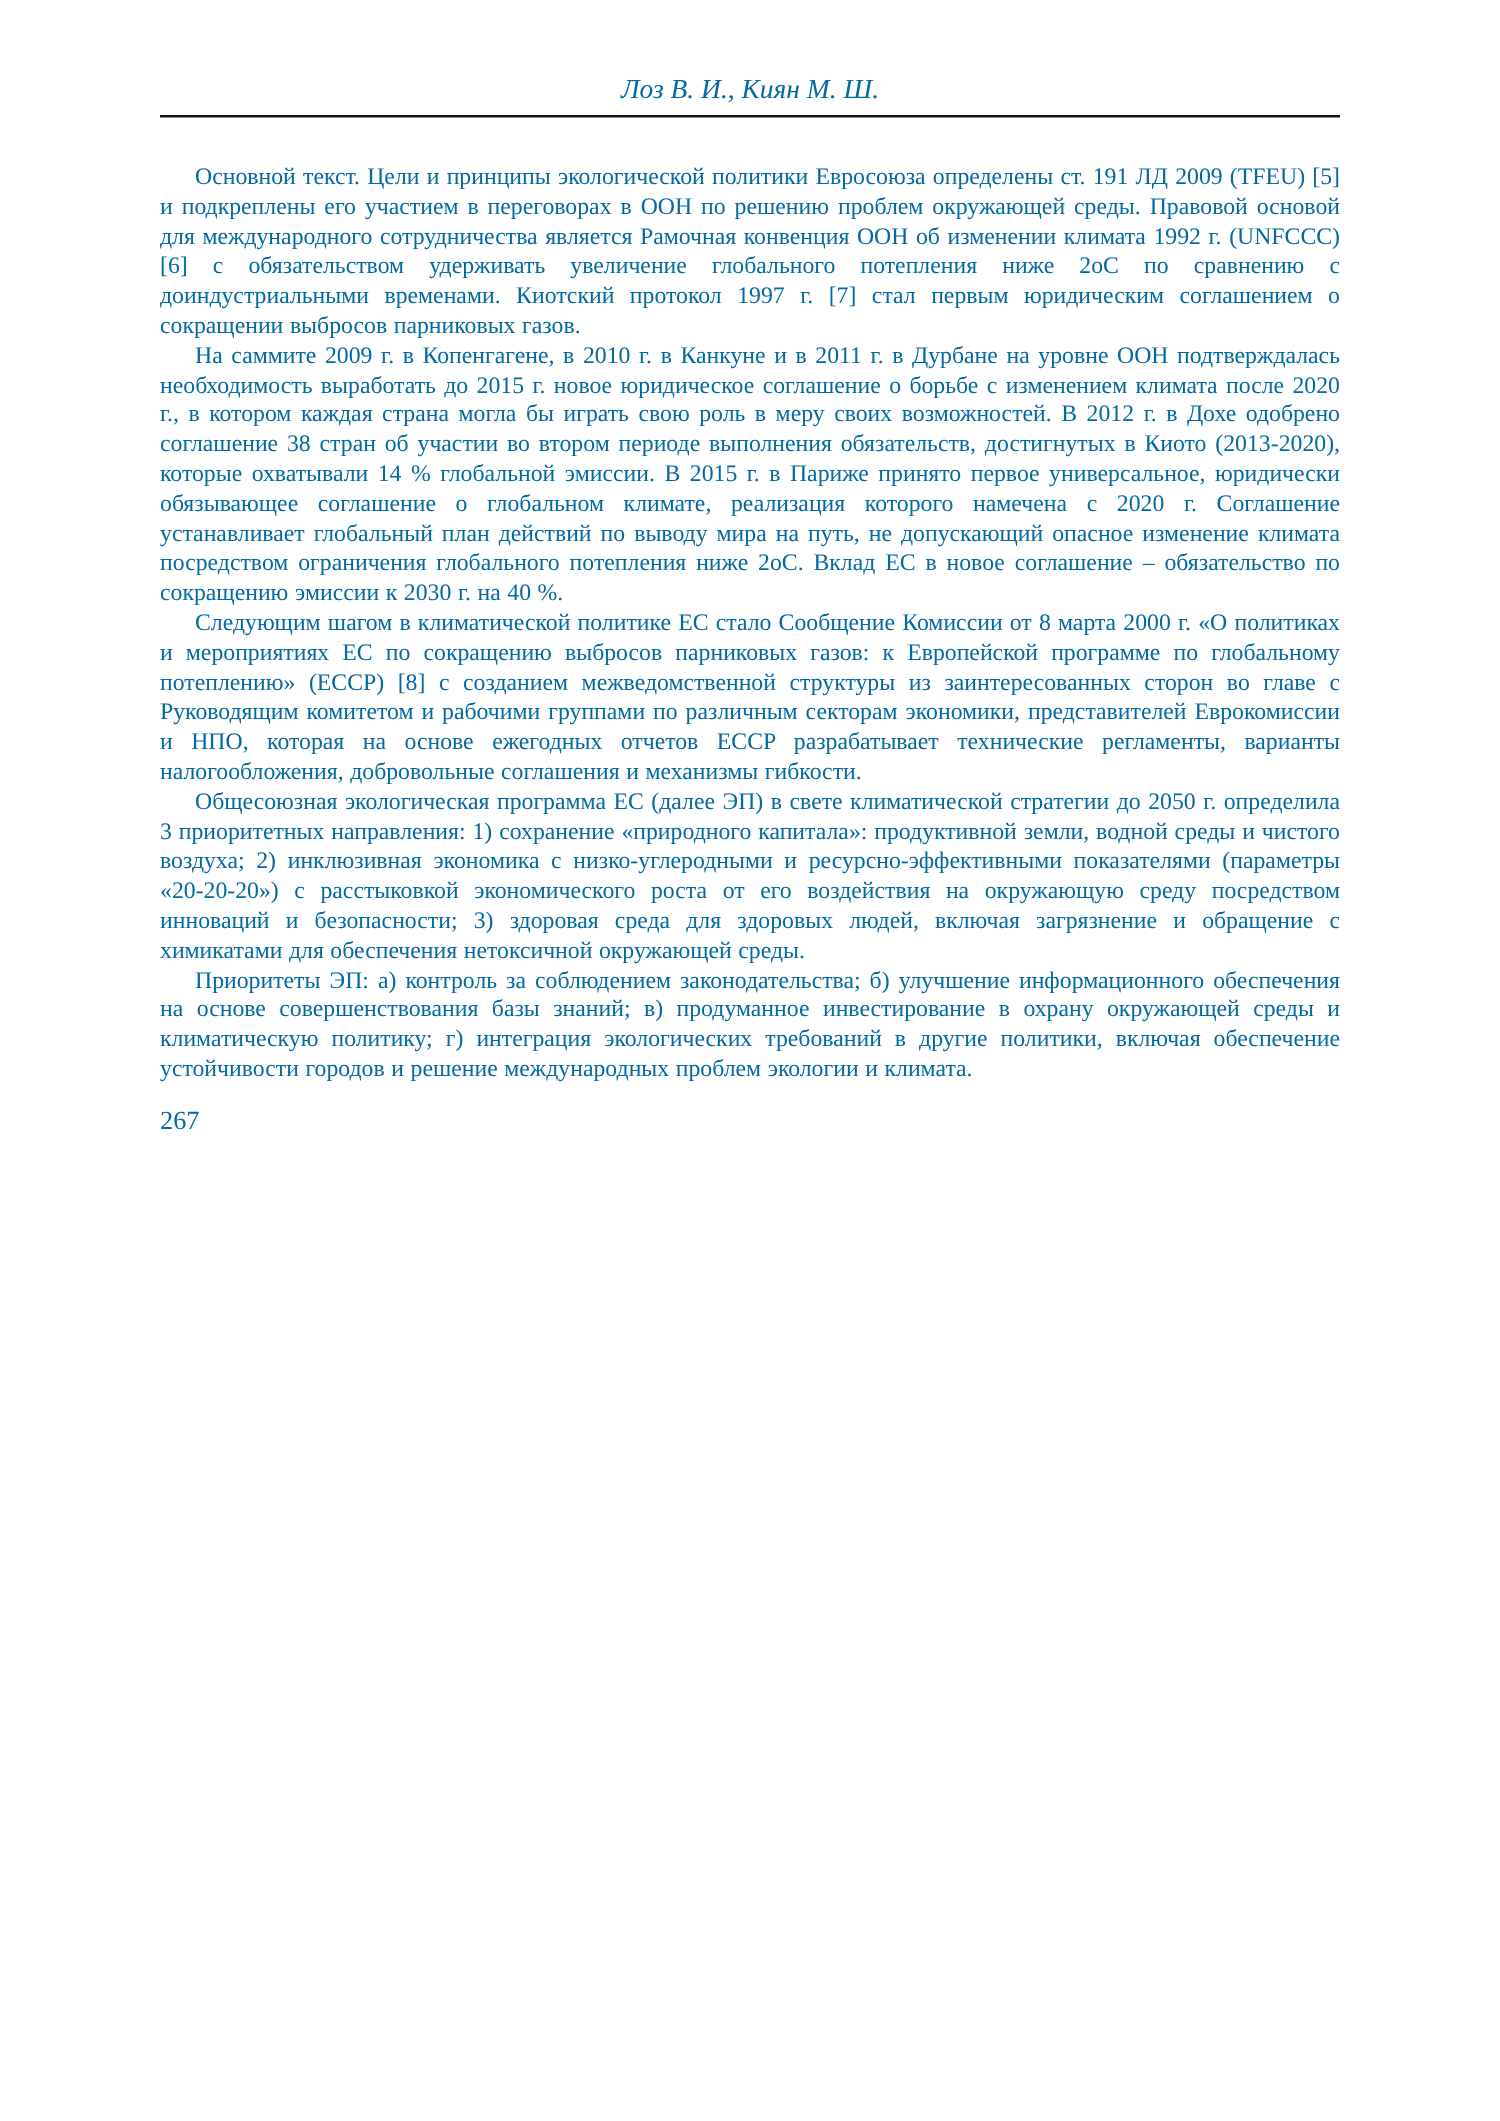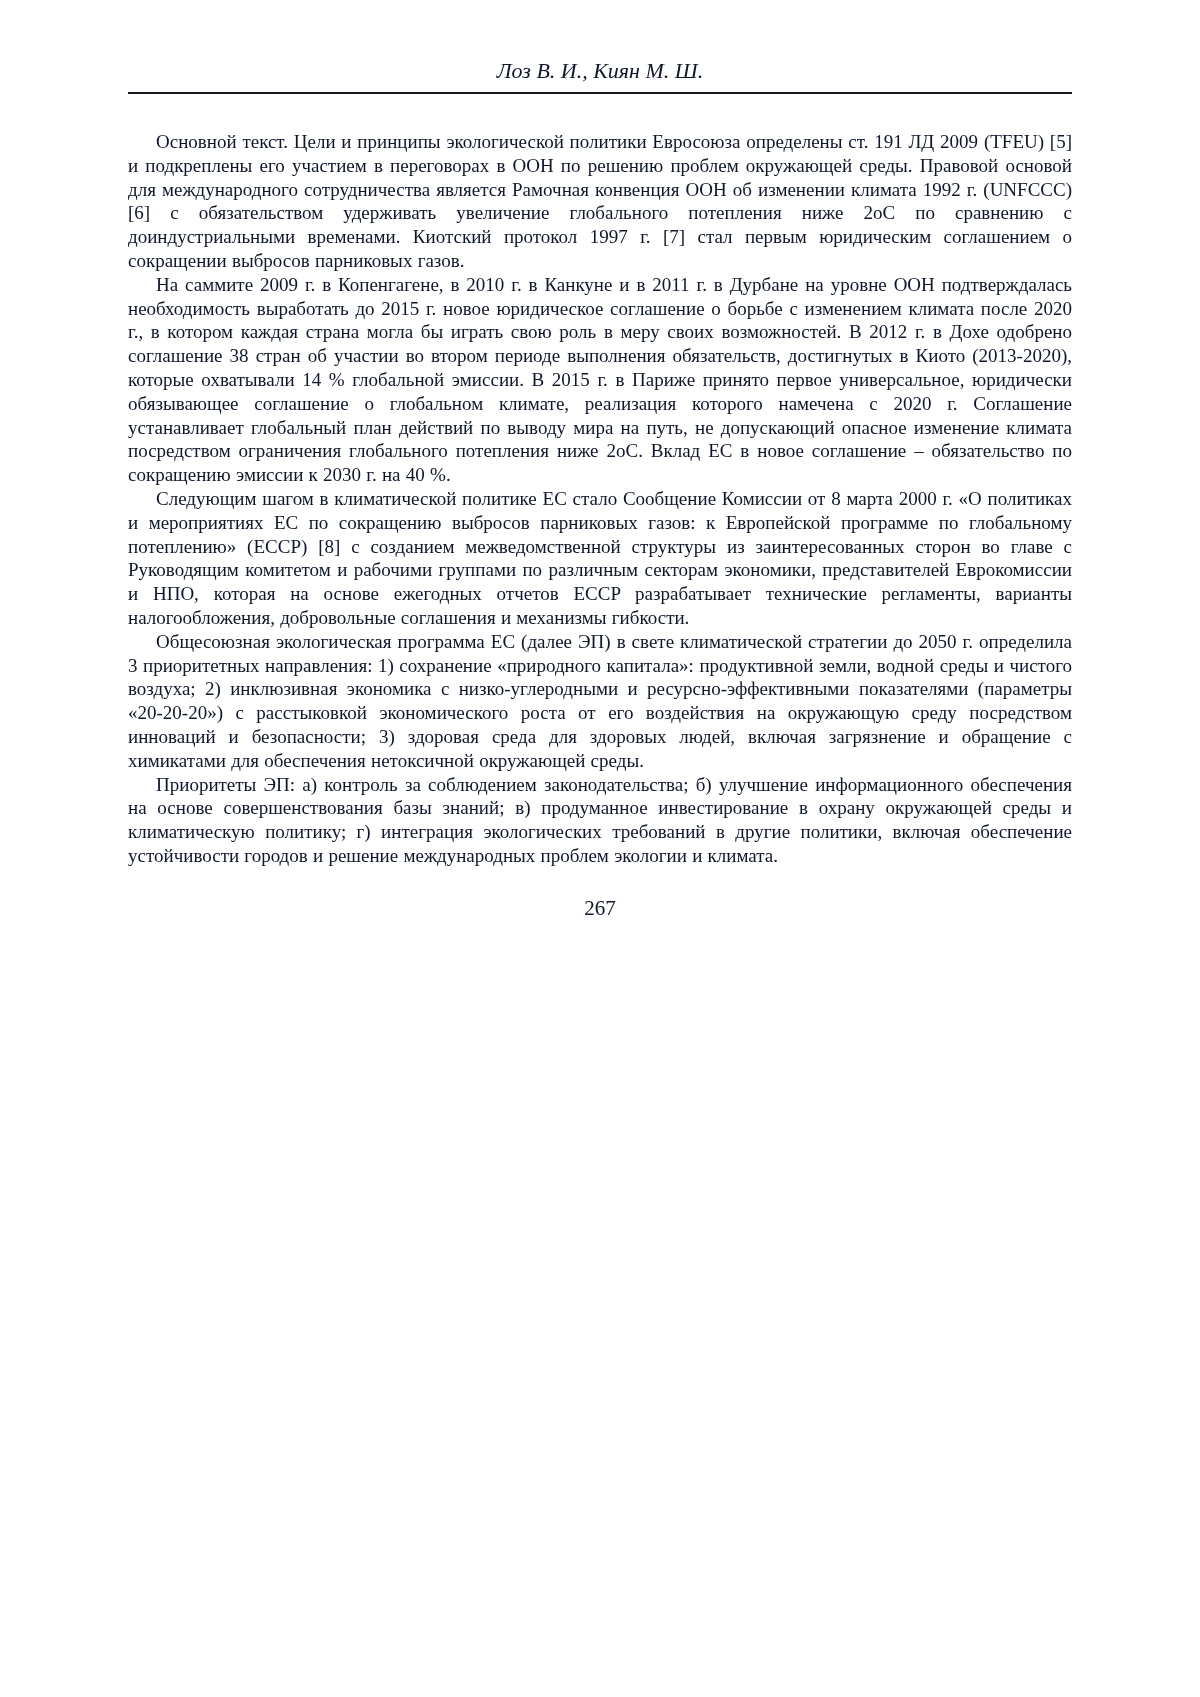--- a/index.html
+++ b/index.html
@@ -8,21 +8,21 @@
     background: #ffffff;
   }
   .page {
     position: relative;
     width: 1200px;
     min-height: 1697px;
     background: #ffffff;
     box-sizing: border-box;
     padding-top: 58px;
     font-family: "Liberation Serif", "DejaVu Serif", serif;
-    color: #0f172a;
+    color: #0369a1;
   }
   .content {
     width: 944px;
     margin: 0 auto;
   }
   .running-head {
     text-align: center;
     font-style: italic;
     font-size: 22px;
     line-height: 26px;
@@ -37,22 +37,21 @@
     hyphens: auto;
     -webkit-hyphens: auto;
   }
   .body-text p {
     margin: 0;
     padding: 0;
     text-indent: 28px;
     word-spacing: 0.5px;
   }
   .page-number {
-    margin-top: 28px;
-    text-align: center;
+    margin-top: 16px;
     font-size: 21px;
     line-height: 24px;
   }
 </style>
 </head>
 <body>
 
 <div class="page">
   <div class="content">
 

